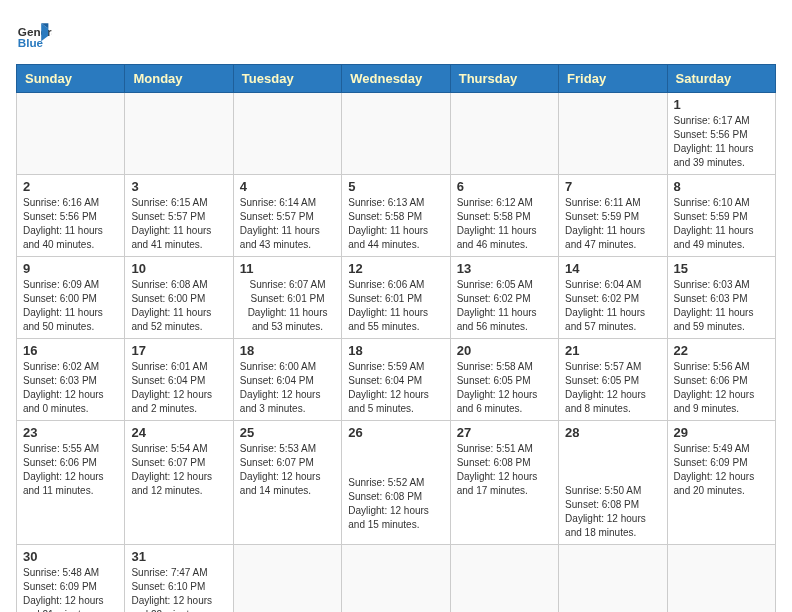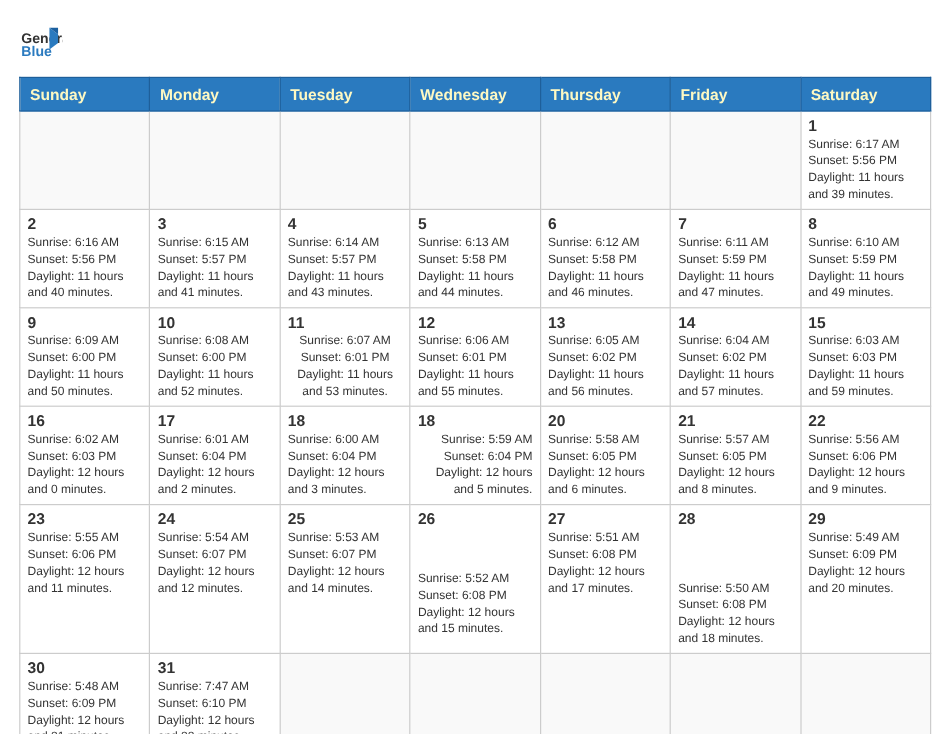--- a/index.html
+++ b/index.html
@@ -241,21 +241,21 @@
         </td>
         <td>
           <span class="day-number">18</span>
           <div class="day-info" style="white-space: pre-line;">Sunrise: 6:00 AM
 Sunset: 6:04 PM
 Daylight: 12 hours
 and 3 minutes.</div>
         </td>
         <td>
           <span class="day-number">18</span>
-          <div class="day-info" style="white-space: pre-line; text-align: right;">Sunrise: 5:59 AM
+          <div class="day-info" style="white-space: pre-line;">Sunrise: 5:59 AM
 Sunset: 6:04 PM
 Daylight: 12 hours
 and 5 minutes.</div>
         </td>
         <td>
           <span class="day-number">20</span>
           <div class="day-info" style="white-space: pre-line;">Sunrise: 5:58 AM
 Sunset: 6:05 PM
 Daylight: 12 hours
 and 6 minutes.</div>

